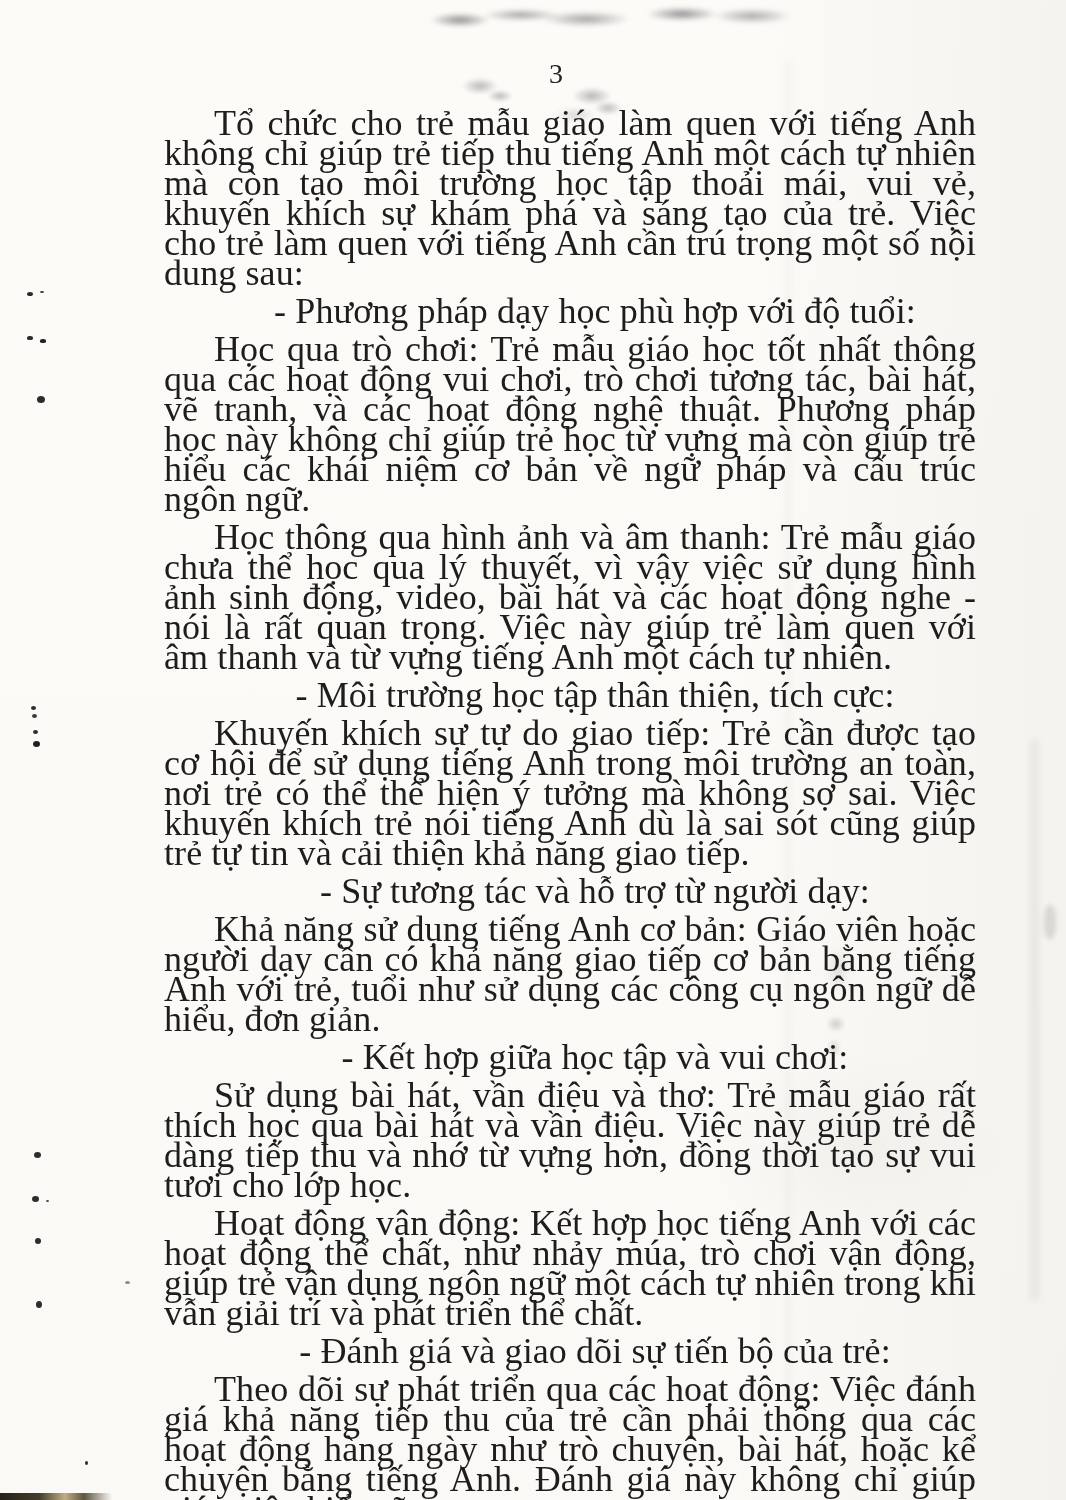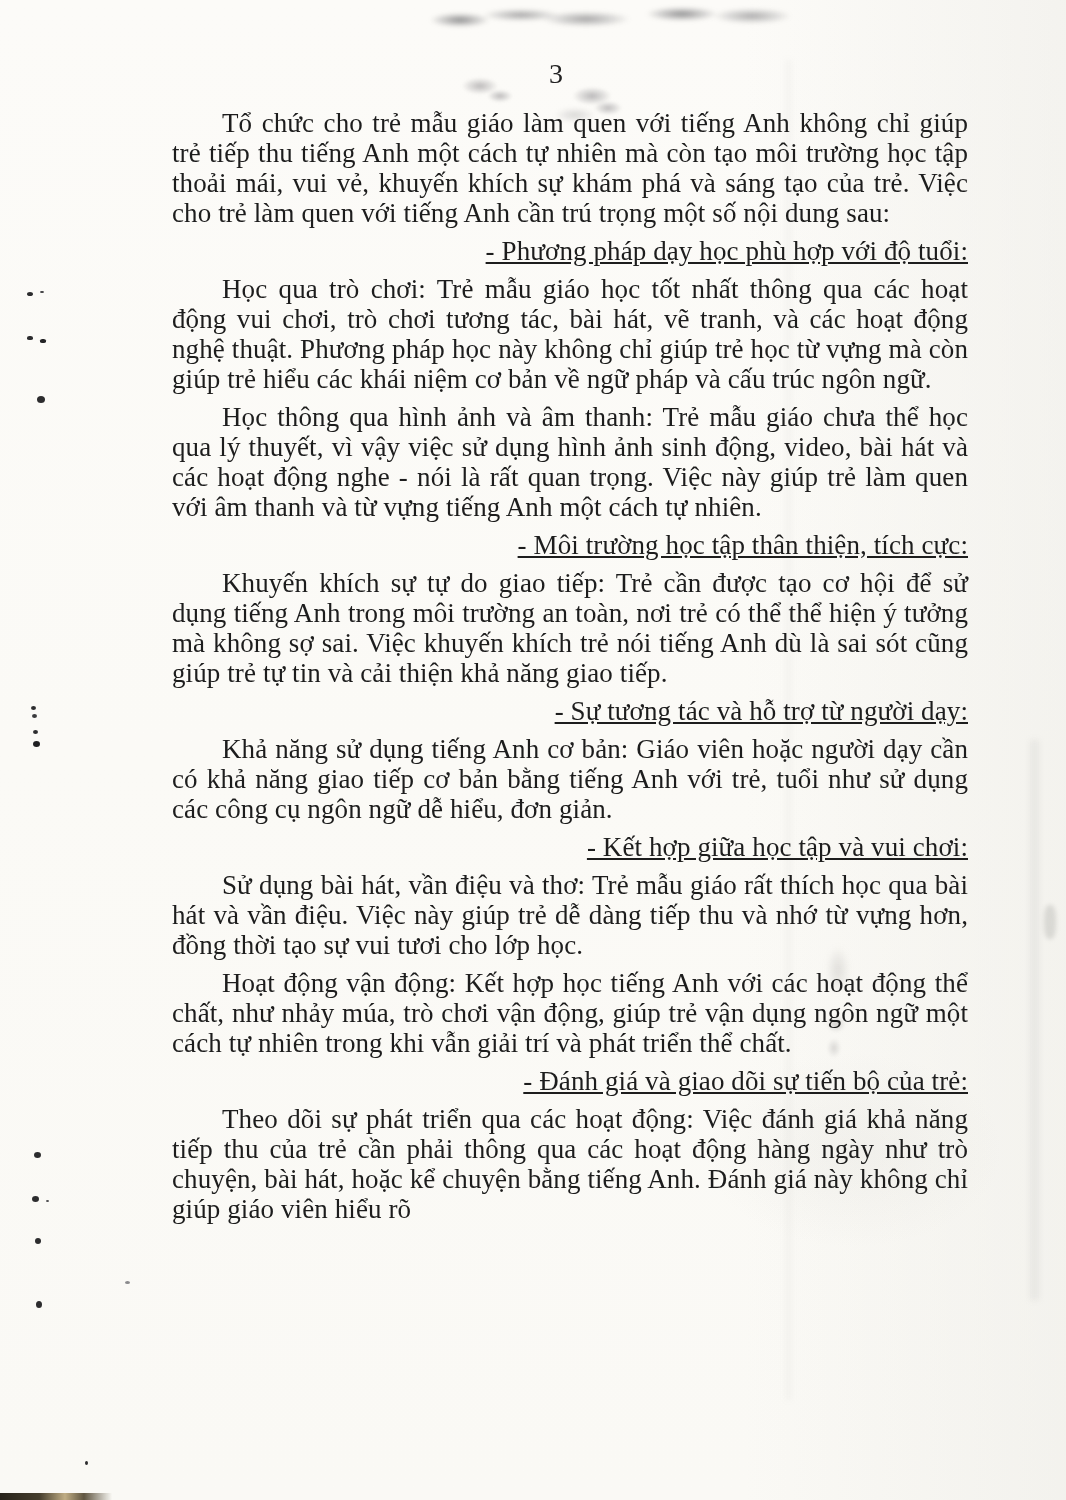--- a/index.html
+++ b/index.html
@@ -23,28 +23,28 @@
     left: 100px; top: 58px; width: 912px;
     text-align: center;
     font-size: 28px;
     color: #222;
   }
   .content {
     position: absolute;
     left: 156px; top: 100px; width: 828px;
   }
   .content p {
-    margin: 8px 16px;
-    font-size: 27px;
+    margin: 8px 8px;
+    font-size: 36px;
     line-height: 30px;
     text-indent: 50px;
     letter-spacing: 0.1px;
   }
   .para { text-align: justify; }
-  .head { text-align: right; text-decoration: underline; }
+  .head { text-align: center; }
 
   
   .art { position: absolute; pointer-events: none; }
   .smudge-a {
     left: 426px; top: 2px; width: 214px; height: 34px;
     background:
       radial-gradient(ellipse 42px 10px at 34px 18px, rgba(75,75,78,.62), rgba(75,75,78,0) 72%),
       radial-gradient(ellipse 55px 9px at 95px 13px, rgba(95,95,98,.55), rgba(95,95,98,0) 70%),
       radial-gradient(ellipse 62px 11px at 160px 17px, rgba(80,80,84,.5), rgba(80,80,84,0) 72%);
     filter: blur(2px);

